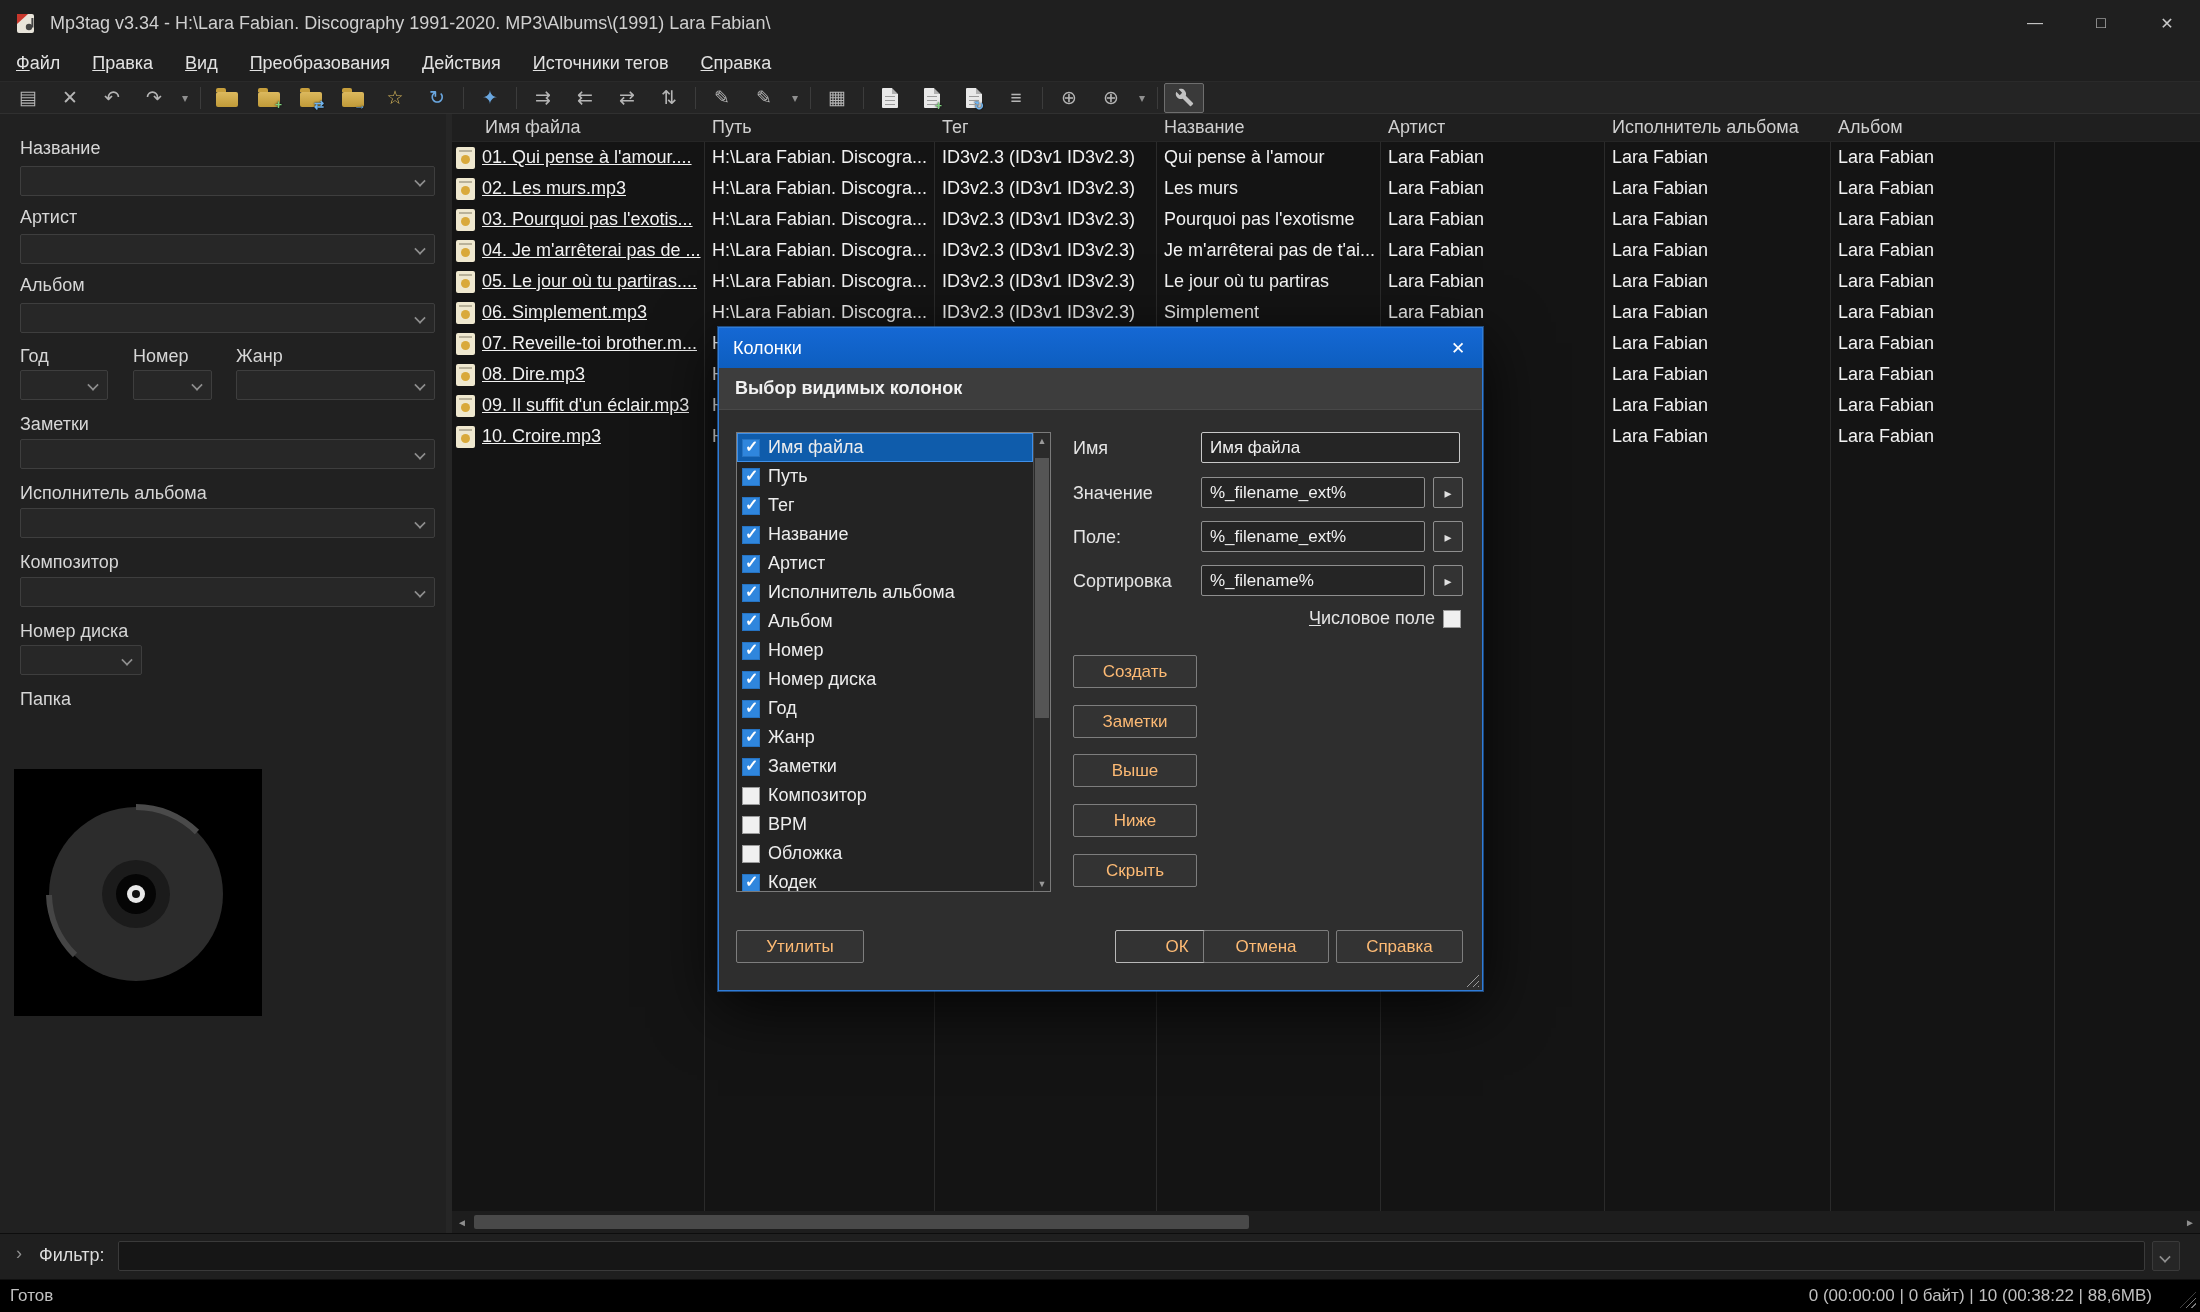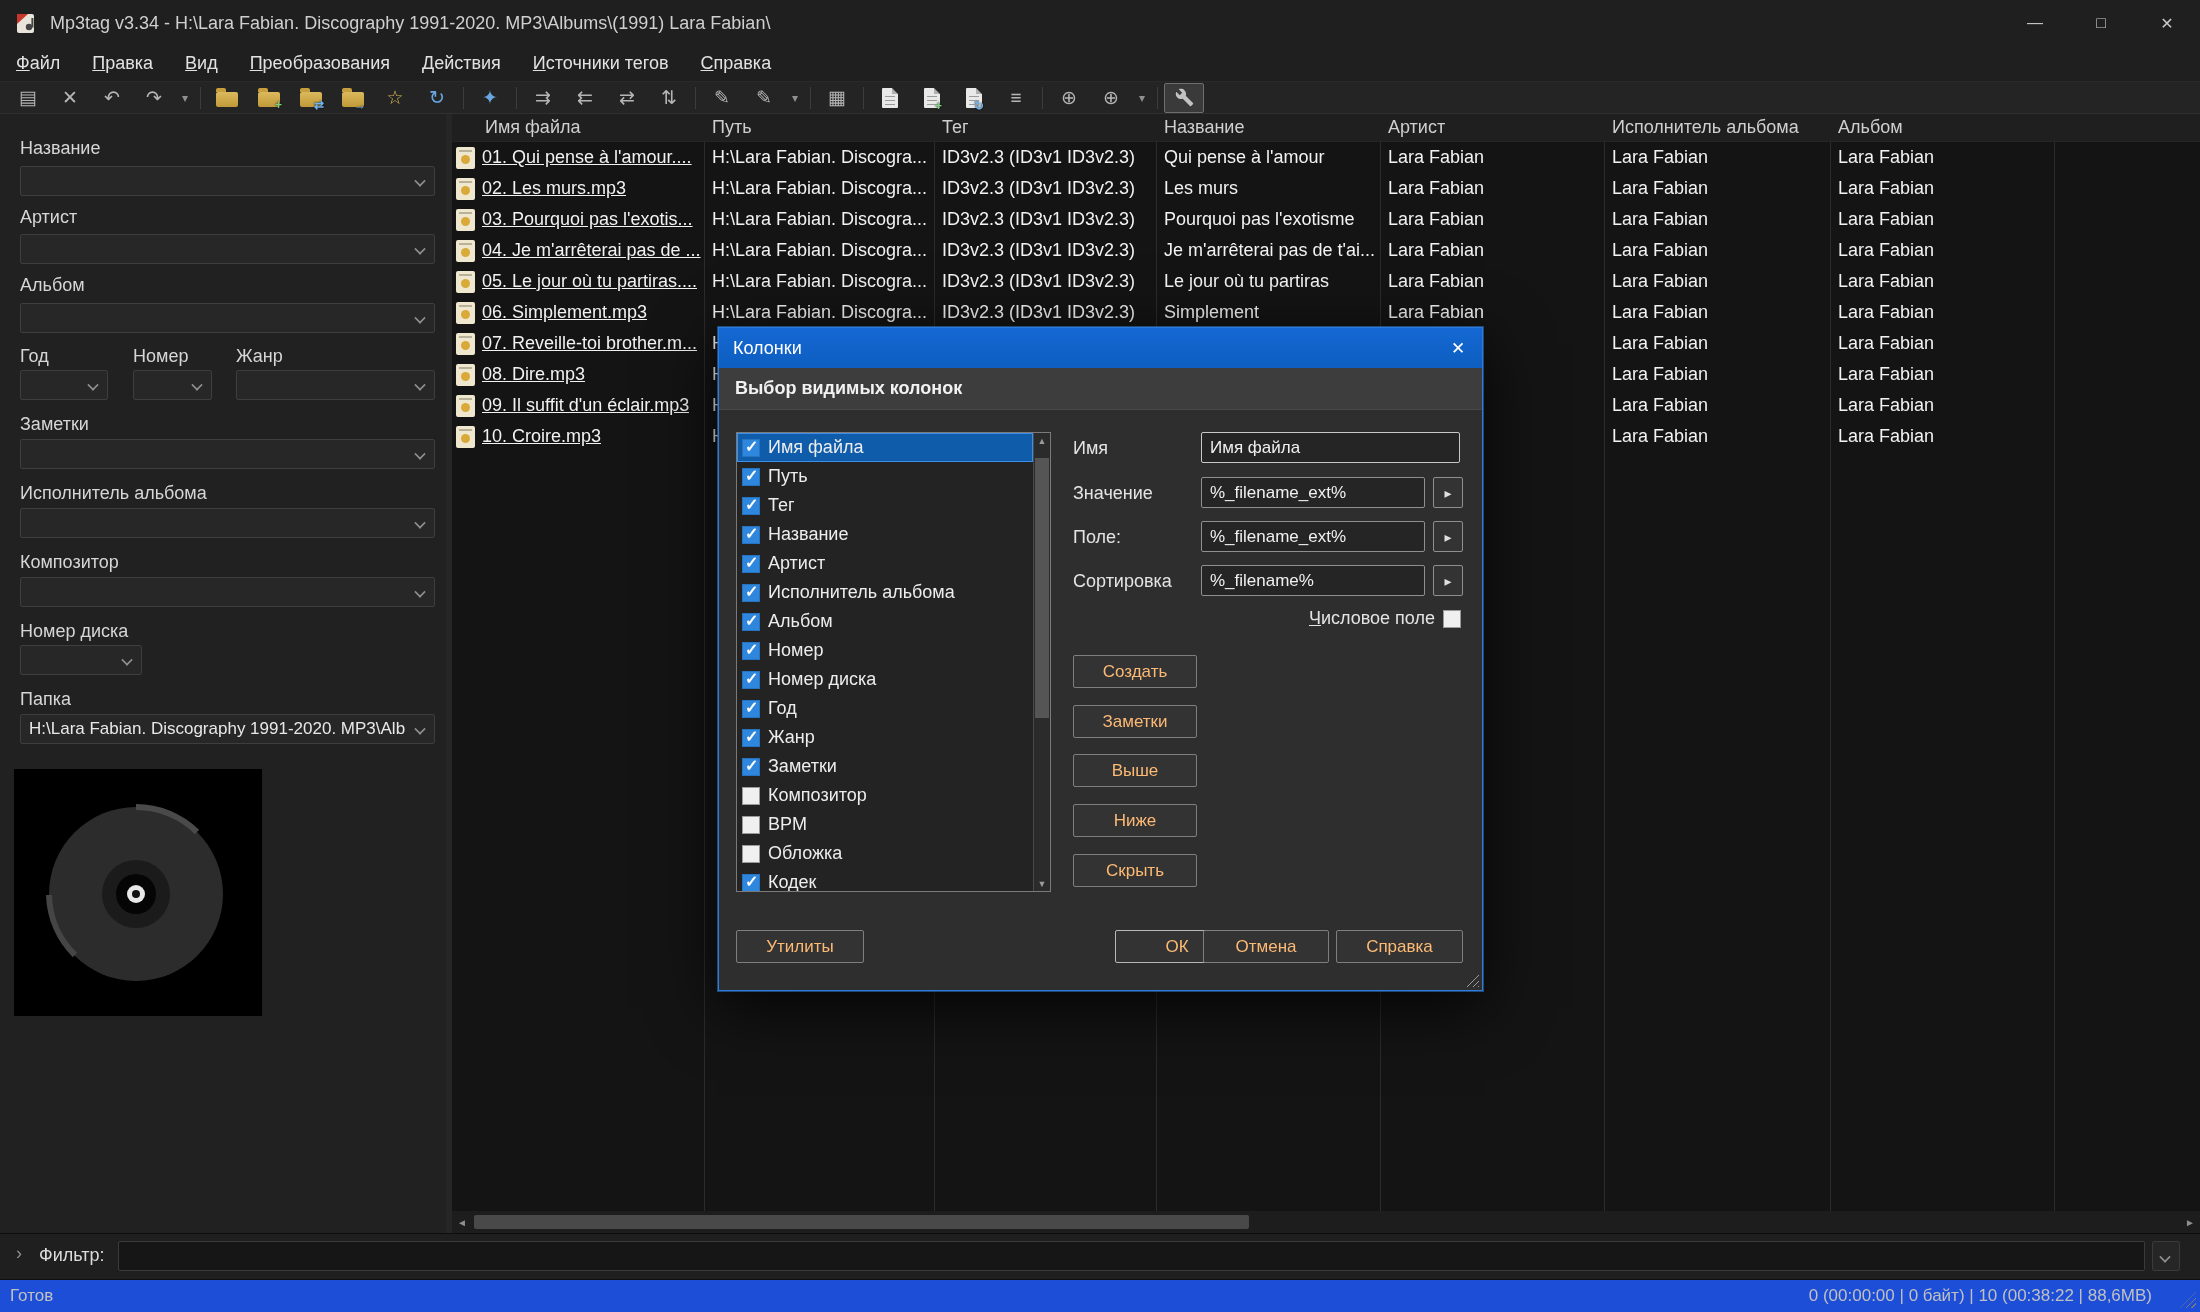--- a/index.html
+++ b/index.html
@@ -67,21 +67,21 @@
 
   
   .filterrow{position:absolute;left:0;top:1233px;right:0;height:46px;background:#1f1f1f;border-top:1px solid #0d0d0d;box-sizing:border-box;}
   .fmark{position:absolute;left:16px;top:9px;color:#8f8f8f;font-size:18px;}
   .flab{position:absolute;left:39px;top:11px;font-size:18px;color:#dcdcdc;}
   .finput{position:absolute;left:118px;top:7px;width:2027px;height:30px;background:#161616;border:1px solid #3a3a3a;border-radius:2px;box-sizing:border-box;color:#e8e8e8;font-size:17px;padding:0 8px;font-family:"Liberation Sans",sans-serif;}
   .fbtn{position:absolute;left:2152px;top:7px;width:28px;height:30px;background:#262626;border:1px solid #3a3a3a;border-radius:2px;box-sizing:border-box;}
   .fbtn .cbx-chev{right:9px;top:10px;}
 
   
-  .statusbar{position:absolute;left:0;top:1279px;right:0;height:33px;background:#1d4ed8;border-top:1px solid #101010;box-sizing:border-box;}
+  .statusbar{position:absolute;left:0;top:1279px;right:0;height:33px;background:#000000;border-top:1px solid #101010;box-sizing:border-box;}
   .st-left{position:absolute;left:10px;top:6px;font-size:17px;color:#c0c0c0;}
   .st-right{position:absolute;right:48px;top:6px;font-size:17px;color:#c0c0c0;white-space:nowrap;}
   .sgrip{position:absolute;right:4px;bottom:4px;width:16px;height:16px;background:repeating-linear-gradient(135deg,transparent 0 3px,#7a7a7a 3px 4px);clip-path:polygon(100% 0,100% 100%,0 100%);}
 
   
   .dialog{position:absolute;left:718px;top:327px;width:765px;height:664px;background:#2e2e2e;border:1px solid #2f7cd8;box-sizing:border-box;box-shadow:0 0 0 1px rgba(47,124,216,.55),0 16px 60px rgba(0,0,0,.8);z-index:50;}
   .dtitle{position:absolute;left:0;top:0;right:0;height:40px;background:linear-gradient(#1568d4,#0d5ec0);display:flex;align-items:center;}
   .dtitle .txt{padding-left:14px;font-size:18px;color:#fff;}
   .dclose{position:absolute;right:0;top:0;width:48px;height:40px;display:flex;align-items:center;justify-content:center;color:#fff;font-size:17px;}
   .dsub{position:absolute;left:0;top:40px;right:0;height:42px;background:#3d3d3d;border-bottom:1px solid #484848;box-sizing:border-box;display:flex;align-items:center;}
@@ -304,24 +304,20 @@
         <span class="cbx-chev"></span>
       </div>
 
     <div class="flabel" style="top:507px;left:20px">Номер диска</div>
     <div class="combobox" style="top:531px;left:20px;width:122px">
         <span class="cbx-val"></span>
         <span class="cbx-chev"></span>
       </div>
 
     <div class="flabel" style="top:575px;left:20px">Папка</div>
-    <div class="combobox" style="top:600px;left:20px;width:415px">
-        <span class="cbx-val">H:\Lara Fabian. Discography 1991-2020. MP3\Alb</span>
-        <span class="cbx-chev"></span>
-      </div>
 
     <div class="artbox">
       <svg width="248" height="247" viewBox="0 0 248 247">
         <circle cx="122" cy="125" r="87" fill="#2c2c2c"></circle>
         <path d="M122 38 a87 87 0 0 1 61 25" stroke="#4a4a4a" stroke-width="6" fill="none"></path>
         <path d="M61 186 a87 87 0 0 1 -26 -60" stroke="#454545" stroke-width="6" fill="none"></path>
         <circle cx="122" cy="125" r="34" fill="#1b1b1b"></circle>
         <circle cx="122" cy="125" r="20" fill="#050505"></circle>
         <circle cx="122" cy="125" r="9" fill="#e8e8e8"></circle>
         <circle cx="122" cy="125" r="4" fill="#111"></circle>

